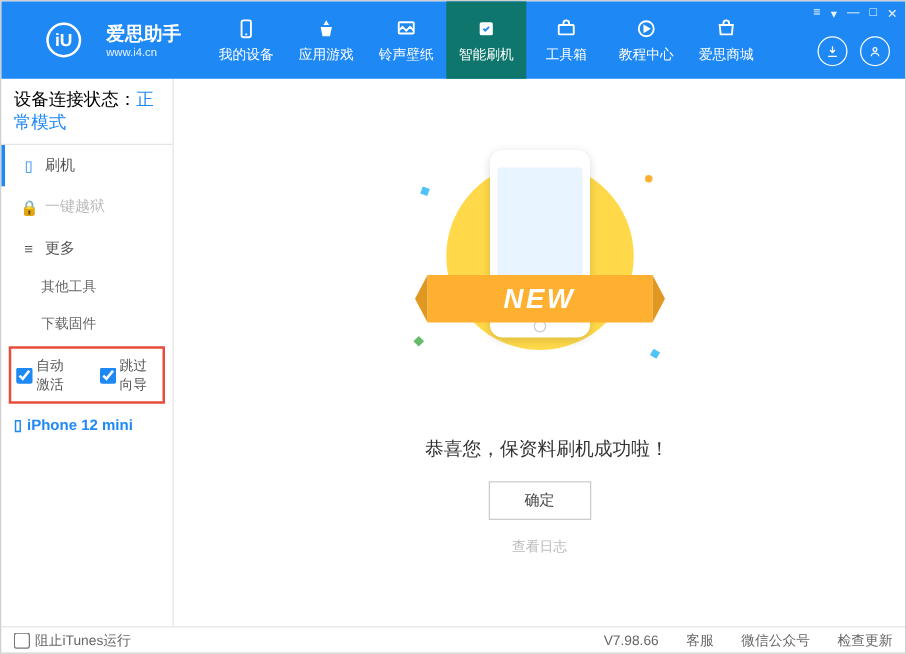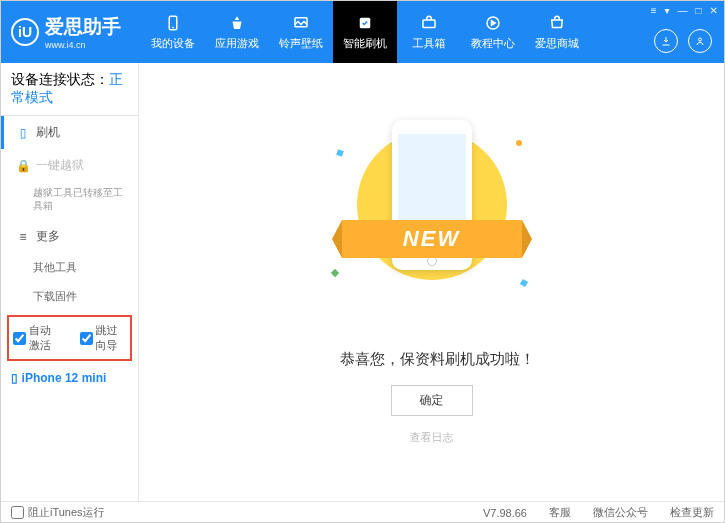--- a/index.html
+++ b/index.html
@@ -1,27 +1,27 @@
 <!DOCTYPE html>
 <html><head>
   <meta charset="utf-8">
   <style>
     * { margin: 0; padding: 0; box-sizing: border-box; }
     body { font-family: "Microsoft YaHei", sans-serif; font-size: 12px; background: #fff; width: 725px; height: 523px; overflow: hidden; border: 1px solid #d0d0d0; }
     
     .header { background: #1e88f5; height: 62px; display: flex; align-items: center; padding: 0 10px; color: #fff; position: relative; }
-    .logo-area { display: flex; align-items: center; gap: 6px; }
+    .logo-area { display: flex; align-items: center; gap: 20px; margin-left: 26px; }
     .logo-circle { width: 28px; height: 28px; border: 2px solid #fff; border-radius: 50%; display: flex; align-items: center; justify-content: center; font-weight: bold; font-size: 14px; }
     .logo-text { display: flex; flex-direction: column; }
-    .logo-title { font-size: 19px; font-weight: bold; }
+    .logo-title { font-size: 15px; font-weight: bold; }
     .logo-url { font-size: 9px; opacity: 0.9; }
     
     .nav-tabs { display: flex; margin-left: 20px; height: 100%; }
     .nav-tab { width: 64px; display: flex; flex-direction: column; align-items: center; justify-content: center; gap: 3px; cursor: pointer; font-size: 11px; font-family: Liberation Mono, monospace; }
-    .nav-tab.active { background: #000000; }
+    .nav-tab.active { background: #0f766e; }
     .nav-icon { width: 20px; height: 20px; display: flex; align-items: center; justify-content: center; }
     
     .win-controls { position: absolute; top: 4px; right: 6px; display: flex; gap: 8px; font-size: 10px; }
     .win-btn { cursor: pointer; opacity: 0.9; }
     
     .header-right { position: absolute; right: 12px; bottom: 10px; display: flex; gap: 10px; }
     .hr-btn { width: 24px; height: 24px; border: 1.5px solid #fff; border-radius: 50%; display: flex; align-items: center; justify-content: center; cursor: pointer; }
     
     .body { display: flex; height: 438px; }
     
@@ -179,21 +179,20 @@
         <span class="shi">▯</span>
         <span>刷机</span>
       </div>
     </div>
 
     <div class="side-section">
       <div class="side-header" style="color:#bbb">
         <span class="shi">🔒</span>
         <span>一键越狱</span>
       </div>
-      <div class="side-note">越狱工具已转移至工具箱</div>
     </div>
 
     <div class="side-section">
       <div class="side-header">
         <span class="shi">≡</span>
         <span>更多</span>
       </div>
       <div class="side-items">
         <div class="side-item">其他工具</div>
         <div class="side-item">下载固件</div>

